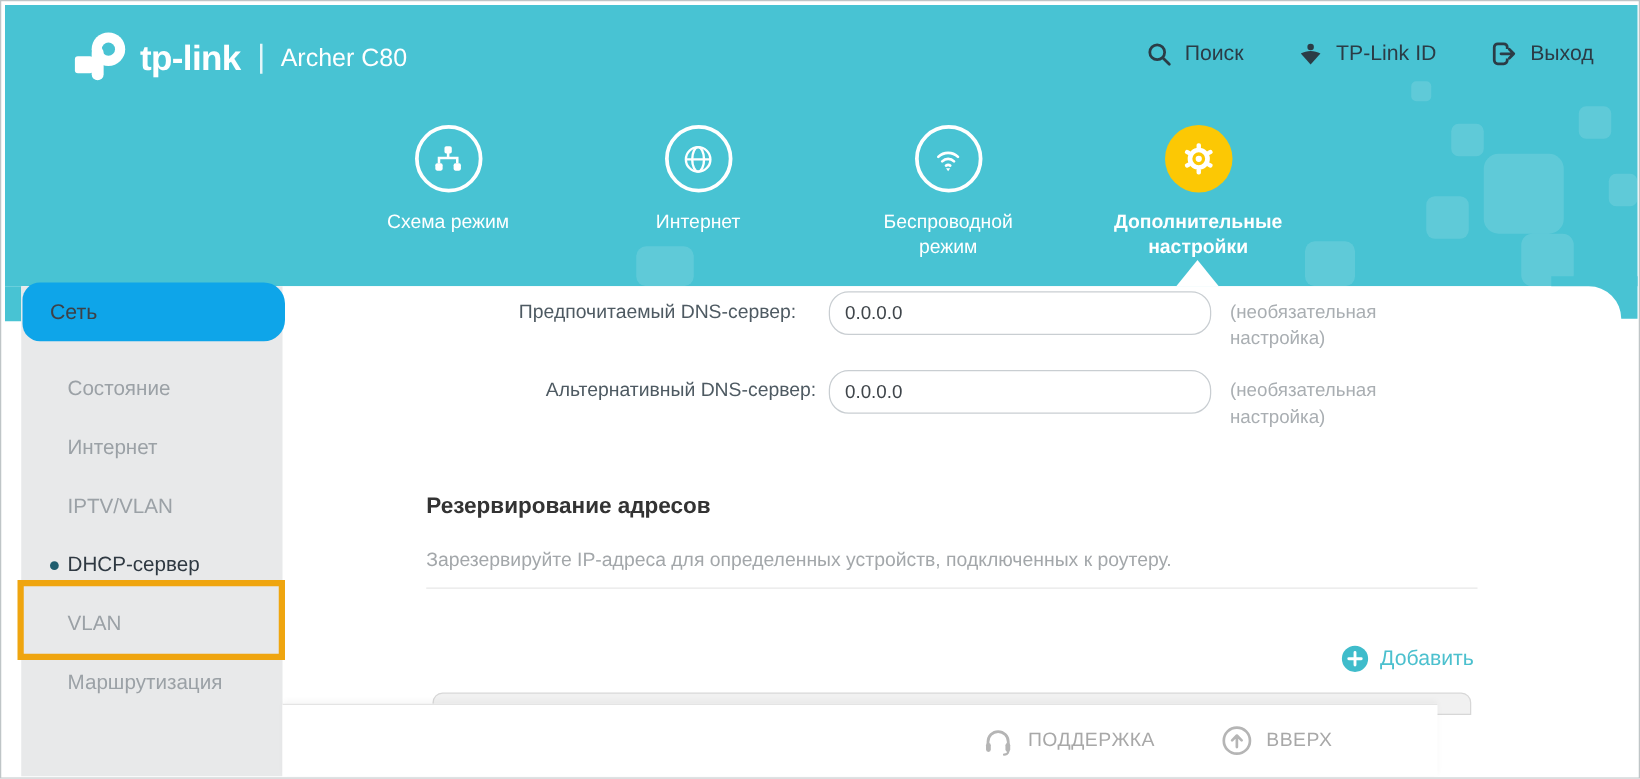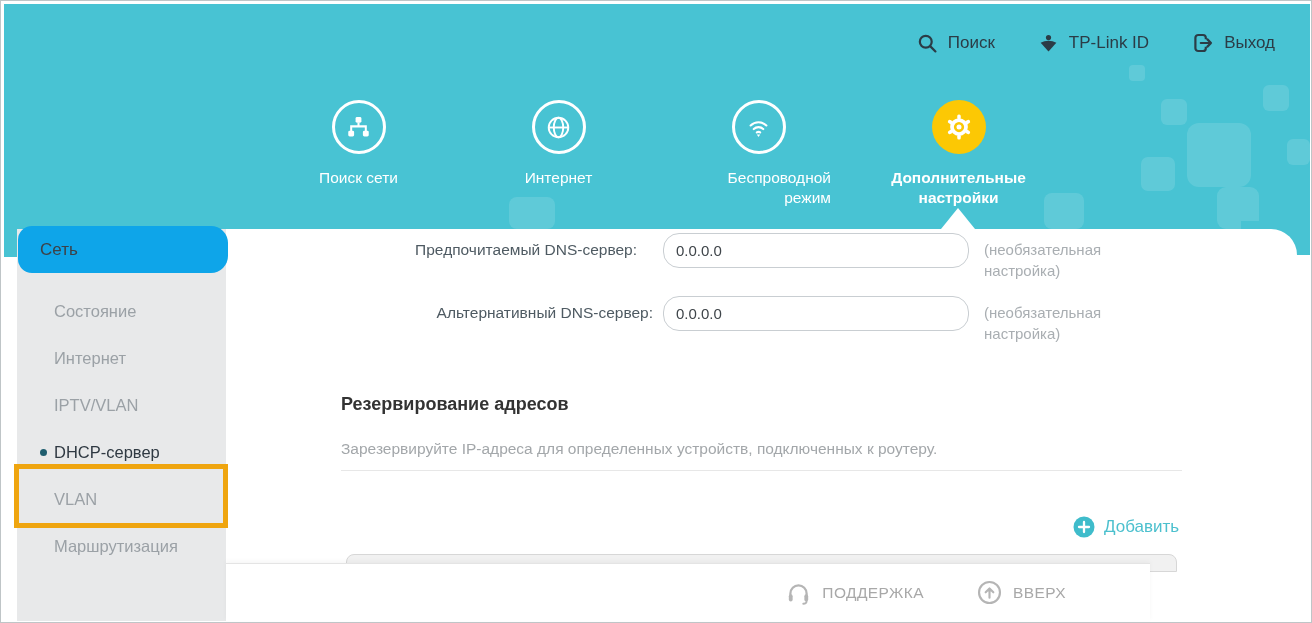--- a/index.html
+++ b/index.html
@@ -93,20 +93,31 @@
     <div class="decor" style="left:1183px; top:119px; width:64px; height:64px; border-radius:12px;"></div>
     <div class="decor" style="left:1137px; top:153px; width:34px; height:34px; border-radius:7px;"></div>
     <div class="decor" style="left:1283px; top:135px; width:23px; height:26px; border-radius:6px;"></div>
     <div class="decor" style="left:1213px; top:183px; width:42px; height:42px; border-radius:9px;"></div>
     <div class="decor" style="left:1040px; top:189px; width:40px; height:36px; border-radius:8px;"></div>
     <div class="decor" style="left:505px; top:193px; width:46px; height:32px; border-radius:8px;"></div>
   </div>
   <div class="left-bleed"></div>
   <div class="corner-bleed"></div>
 
+  <div class="brand">
+    <svg class="brand-mark" viewBox="0 0 48 48">
+      <circle cx="30" cy="16" r="14" fill="#fff"></circle>
+      <circle cx="30" cy="16" r="5.5" fill="#48c3d3"></circle>
+      <rect x="16" y="14" width="10" height="28" rx="5" fill="#fff"></rect>
+      <rect x="2" y="22" width="15" height="14" rx="2.5" fill="#fff"></rect>
+    </svg>
+    <span class="brand-name">tp-link</span>
+    <span class="brand-sep"></span>
+    <span class="brand-model">Archer C80</span>
+  </div>
 
   <div class="actions">
     <div class="action">
       <svg width="23" height="23" viewBox="0 0 24 24">
         <circle cx="10.2" cy="10.2" r="6.2" fill="none" stroke="#2b3c46" stroke-width="2.3"></circle>
         <path d="M15 15l5.3 5.3" stroke="#2b3c46" stroke-width="2.3" stroke-linecap="round"></path>
       </svg>
       <span>Поиск</span>
     </div>
     <div class="action">
@@ -127,35 +138,35 @@
 
   <div class="nav-item" style="left:285px;">
     <div class="nav-circle">
       <svg width="27" height="27" viewBox="0 0 24 24">
         <path d="M12 7.5V11M5.5 15v-4h13v4" fill="none" stroke="#fff" stroke-width="1.8"></path>
         <rect x="9.4" y="2.6" width="5.2" height="5.2" rx="1.3" fill="#fff"></rect>
         <rect x="2.9" y="14.8" width="5.2" height="5.2" rx="1.3" fill="#fff"></rect>
         <rect x="15.9" y="14.8" width="5.2" height="5.2" rx="1.3" fill="#fff"></rect>
       </svg>
     </div>
-    <div class="nav-label">Поиск сети</div>
+    <div class="nav-label">Схема режим</div>
   </div>
   <div class="nav-item" style="left:485px;">
     <div class="nav-circle">
       <svg width="27" height="27" viewBox="0 0 24 24">
         <g fill="none" stroke="#fff" stroke-width="1.7">
           <circle cx="12" cy="12" r="8.7"></circle>
           <ellipse cx="12" cy="12" rx="4.2" ry="8.7"></ellipse>
           <path d="M3.3 12h17.4"></path>
         </g>
       </svg>
     </div>
     <div class="nav-label">Интернет</div>
   </div>
-  <div class="nav-item" style="left:685px;text-align:right;">
+  <div class="nav-item" style="left:685px;">
     <div class="nav-circle">
       <svg width="27" height="27" viewBox="0 0 24 24">
         <g fill="none" stroke="#fff" stroke-width="1.9" stroke-linecap="round">
           <path d="M5 10.2a10 10 0 0 1 14 0"></path>
           <path d="M7.8 13.4a6 6 0 0 1 8.4 0"></path>
           <path d="M10.5 16.4a2.7 2.7 0 0 1 3 0"></path>
         </g>
         <path d="M10.5 18.3h3l-1.5 2.1z" fill="#fff"></path>
       </svg>
     </div>

